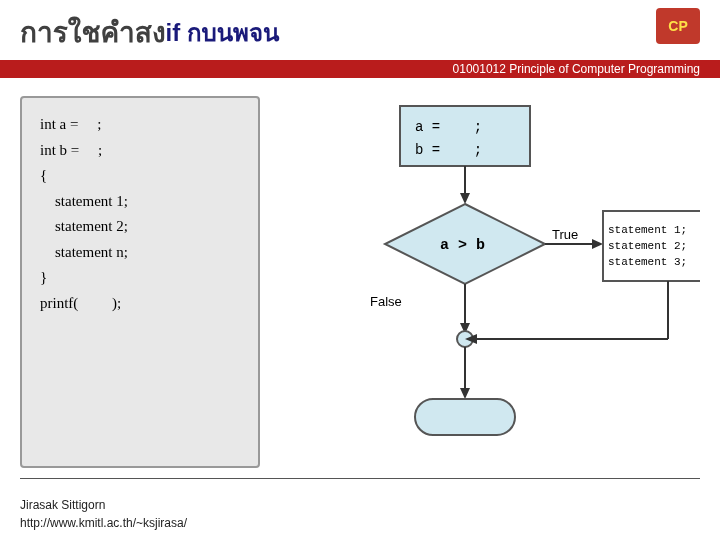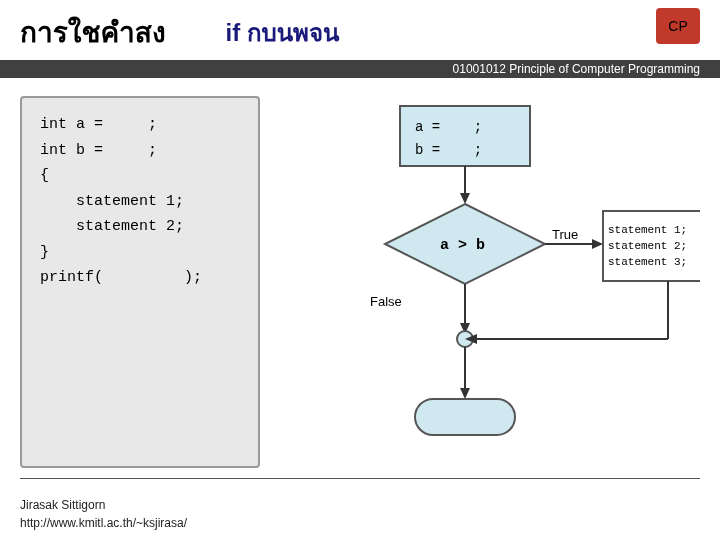--- a/index.html
+++ b/index.html
@@ -16,53 +16,52 @@
     .header {
       display: flex;
       align-items: center;
       padding: 10px 20px 6px 20px;
       background: #fff;
       position: relative;
     }
     .header-title-thai {
       font-size: 28px;
       font-weight: bold;
-      color: #000000;
+      color: #404040;
       font-family: Arial, sans-serif;
     }
     .header-title-en {
       font-size: 24px;
       font-weight: bold;
       color: #1a1a7a;
-      margin-left: 60px;
     }
     .header-logo {
       position: absolute;
       right: 20px;
       top: 8px;
       width: 44px;
       height: 36px;
       background: #c0392b;
       border-radius: 4px;
       display: flex;
       align-items: center;
       justify-content: center;
       color: white;
       font-size: 18px;
       font-weight: bold;
     }
     .header-logo-inner {
-      color: #000000;
+      color: #fde047;
       font-size: 14px;
-      font-weight: normal;
+      font-weight: bold;
     }
 
     
     .subtitle-bar {
-      background: #404040;
+      background: #b91c1c;
       color: #fff;
       text-align: right;
       padding: 2px 20px;
       font-size: 12px;
     }
 
     
     .main-content {
       display: flex;
       flex-direction: row;
@@ -70,21 +69,21 @@
       gap: 20px;
       height: 400px;
     }
 
     
     .code-block {
       background: #e8e8e8;
       border: 2px solid #999;
       border-radius: 4px;
       padding: 14px 18px;
-      font-family: Liberation Mono, monospace;
+      font-family: Liberation Serif, serif;
       font-size: 15px;
       color: #000;
       min-width: 240px;
       line-height: 1.7;
     }
 
     
     .flowchart-area {
       flex: 1;
       position: relative;
@@ -147,20 +146,21 @@
 </div>
 
 <div class="main-content">
 
   <div class="code-block">
     <div>int a = &nbsp;&nbsp;&nbsp; ;</div>
     <div>int b = &nbsp;&nbsp;&nbsp; ;</div>
     <div>{</div>
     <div>&nbsp;&nbsp;&nbsp;&nbsp;statement 1;</div>
     <div>&nbsp;&nbsp;&nbsp;&nbsp;statement 2;</div>
+    <div>&nbsp;&nbsp;&nbsp;&nbsp;statement n;</div>
     <div>}</div>
     <div>printf( &nbsp;&nbsp;&nbsp;&nbsp;&nbsp;&nbsp;&nbsp; );</div>
   </div>
 
   <div class="flowchart-area">
     <svg class="flowchart-svg" viewBox="0 0 380 360">
 
       <rect x="100" y="10" width="130" height="60" fill="#d0e8f0" stroke="#555" stroke-width="2"></rect>
       <text x="115" y="35" font-family="Courier New, monospace" font-size="14" fill="#000">a = &nbsp;&nbsp;&nbsp;;</text>
       <text x="115" y="58" font-family="Courier New, monospace" font-size="14" fill="#000">b = &nbsp;&nbsp;&nbsp;;</text>

